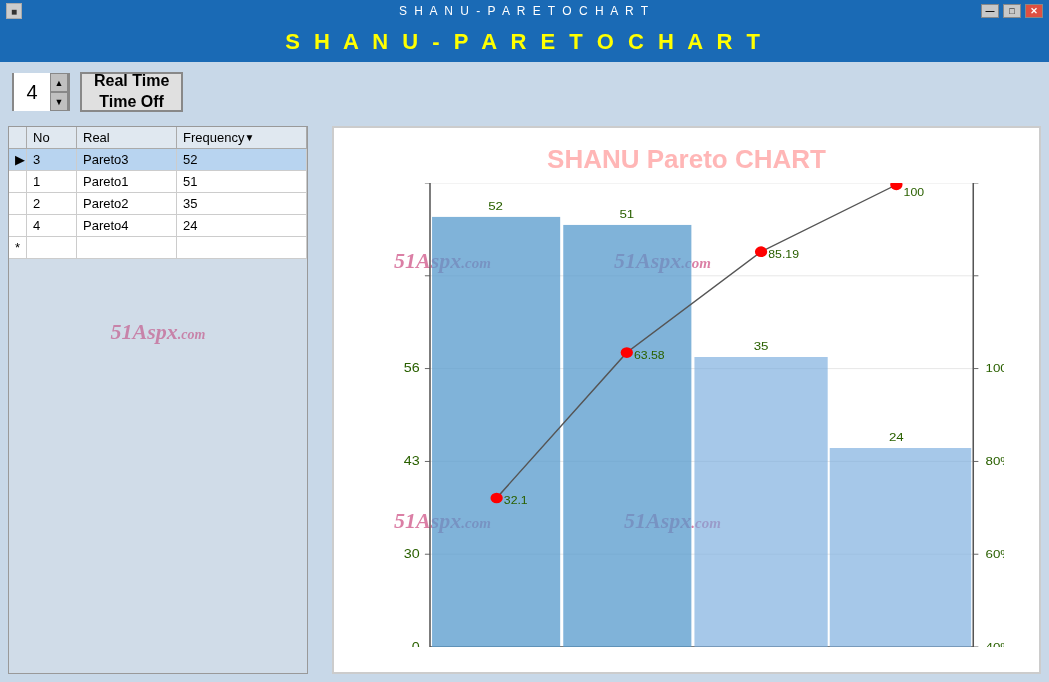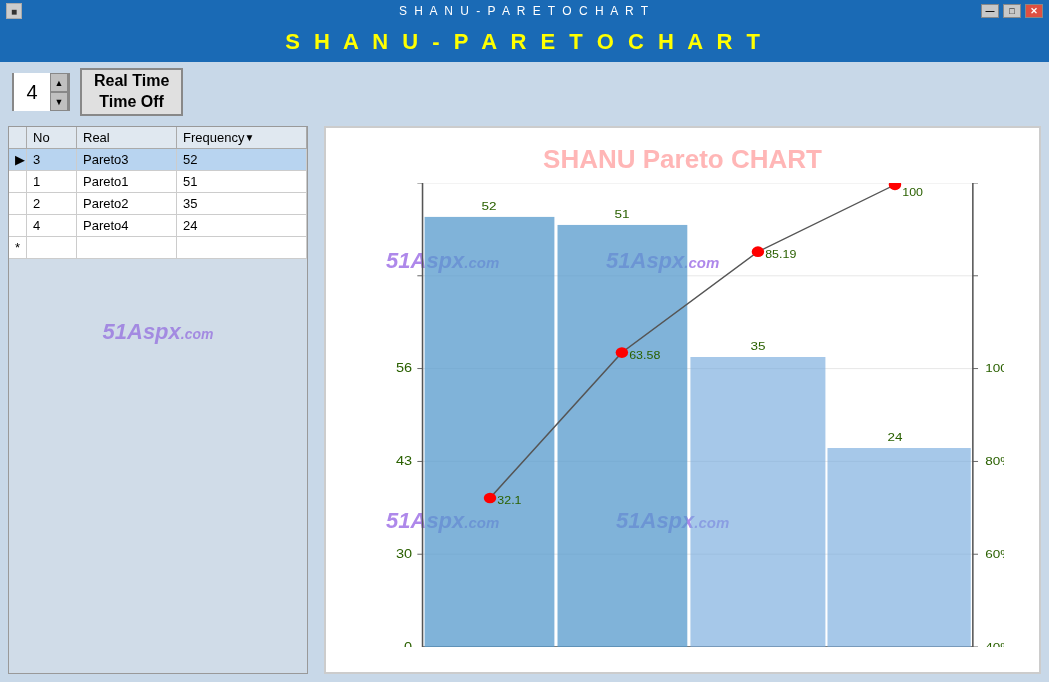--- a/index.html
+++ b/index.html
@@ -125,30 +125,30 @@
 
     #realtime-btn {
       border: 2px solid #888;
       background: #e0e0e0;
       padding: 4px 12px;
       cursor: pointer;
       font-size: 16px;
       font-weight: bold;
       text-align: center;
       line-height: 1.3;
-      height: 48px;
+      height: 40px;
       display: flex;align-items:center;justify-content:center;
     }
 
     
     #content-row {
       display: flex;
       flex: 1;
       padding: 4px 8px 8px 8px;
-      gap: 8px;
+      gap: 16px;
     }
 
     
     #left-panel {
       width: 300px;
       background: #d4dfe8;
       border: 1px solid #999;
       display: flex;
       flex-direction: column;
     }
@@ -219,27 +219,28 @@
       left: 60px;
       right: 40px;
       bottom: 40px;
       width: calc(100% - 100px);
       height: calc(100% - 100px);
     }
 
     
     .watermark {
       position: absolute;
-      color: #6d28d9;
+      color: #be185d;
       font-size: 22px;
       font-style: italic;
       font-weight: bold;
       opacity: 0.55;
       pointer-events: none;
       white-space: nowrap;
+      font-family: Liberation Serif, serif;
     }
   </style>
 </head>
 <body>
 
 <div id="title-bar">
   <div id="title-bar-icon">
     <span style="color:#333;font-size:10px;">■</span>
   </div>
   <div id="title-bar-text">S H A N U  - P A R E T O  C H A R T</div>

